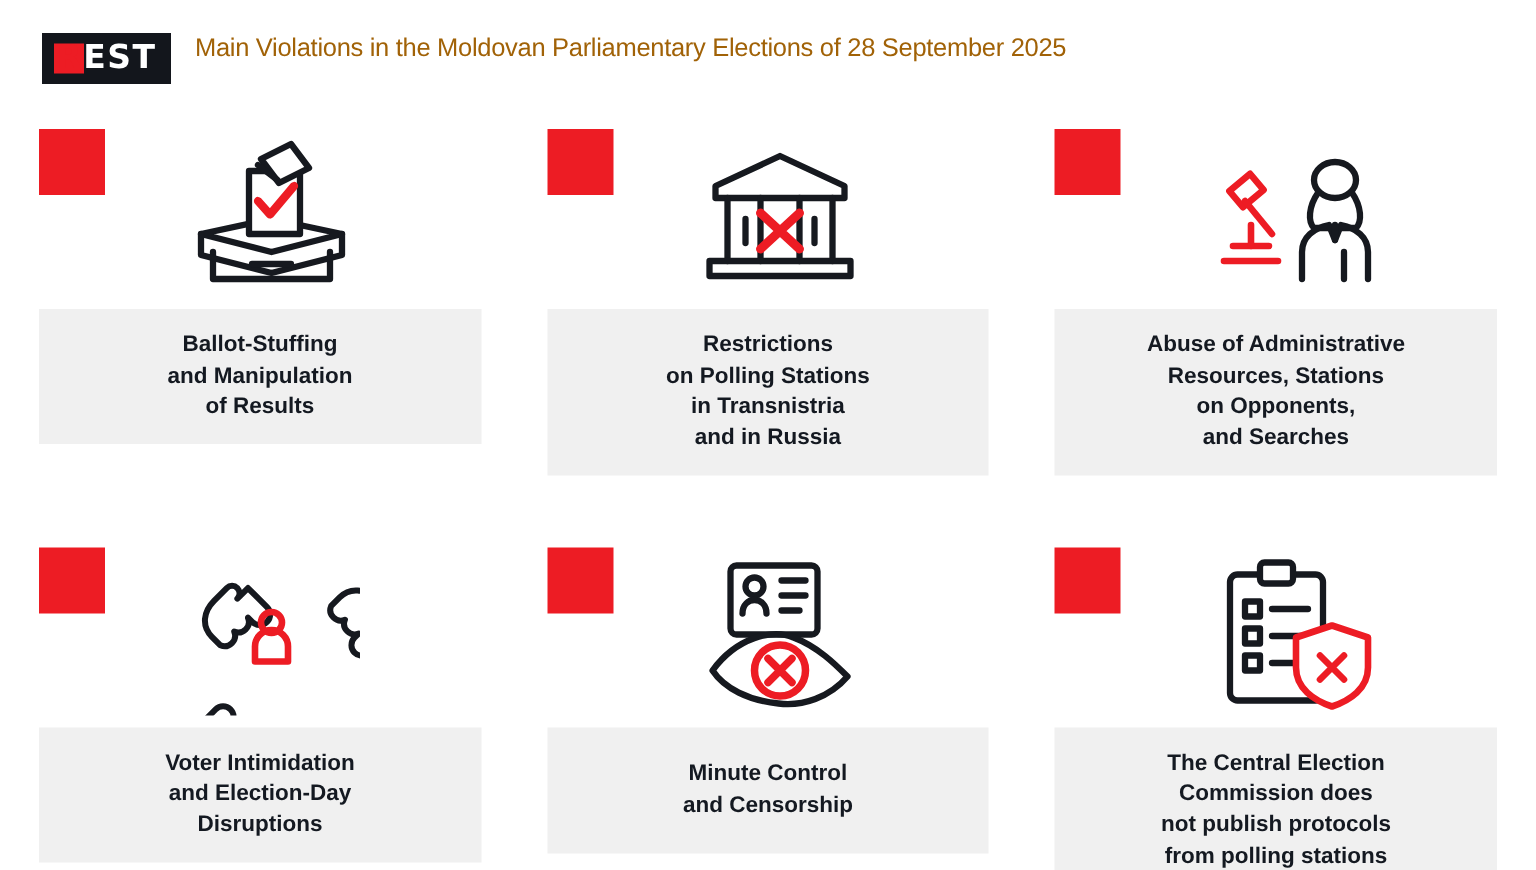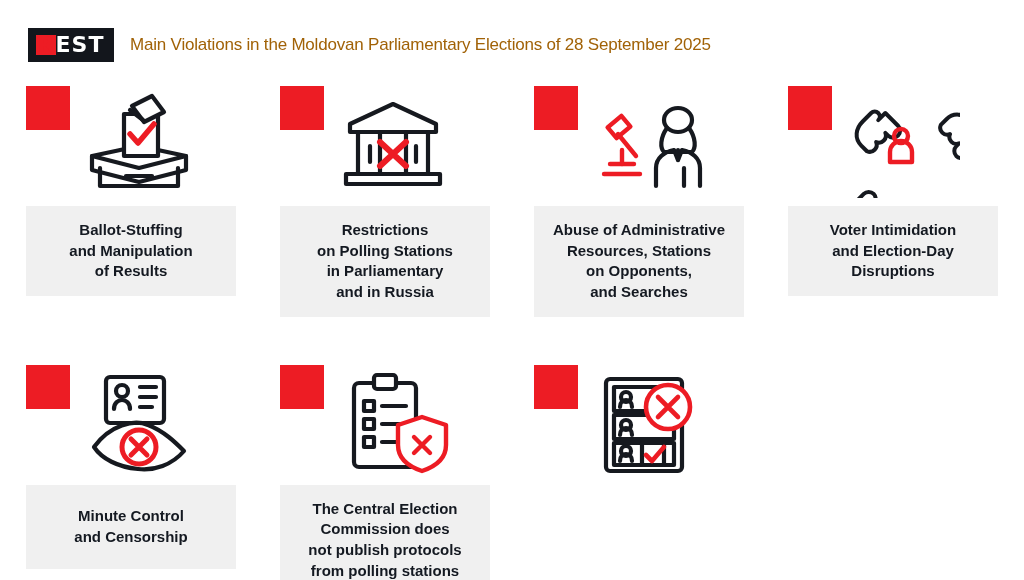--- a/index.html
+++ b/index.html
@@ -18,21 +18,21 @@
     position: relative;
     width: 1024px;
     height: 580px;
     box-sizing: border-box;
     padding: 22px 26px 12px 26px;
   }
 
   
   .header {
     display: flex;
-    align-items: center;
+    align-items: flex-start;
     gap: 16px;
     height: 46px;
     padding-left: 2px;
   }
   .logo {
     position: relative;
     width: 86px;
     height: 34px;
     background: #13161c;
     display: flex;
@@ -67,21 +67,21 @@
     font-weight: normal;
     color: #a16207;
     letter-spacing: -0.2px;
     white-space: nowrap;
   }
 
   
   .grid {
     margin-top: 14px;
     display: grid;
-    grid-template-columns: repeat(4, 1fr);
+    grid-template-columns: repeat(3, 1fr);
     grid-template-rows: repeat(2, 1fr);
     column-gap: 20px;
     row-gap: 14px;
     height: 476px;
     gap: 44px;
   }
   .card {
     position: relative;
     display: flex;
     flex-direction: column;
@@ -179,21 +179,21 @@
               <path d="M24 42 L24 84 M46 42 L46 84 M72 42 L72 84 M94 42 L94 84"></path>
               <path d="M12 84 L106 84 L106 94 L12 94 Z"></path>
               <path d="M36 56 L36 72 M82 56 L82 72"></path>
             </g>
             <path d="M46 52 L72 76 M72 52 L46 76" fill="none" stroke="#ed1c24" stroke-width="6" stroke-linecap="round"></path>
           </svg>
         </div>
       </div>
       <div class="label">Restrictions
 on Polling Stations
-in Parliamentary
+in Transnistria
 and in Russia</div>
     </div>
 
 
     <div class="card">
       <div class="icon-area">
         <div class="red-square"></div>
         <div class="icon-wrap">
           <svg width="118" height="108" viewBox="0 0 118 108">
             <g fill="none" stroke="#16191f" stroke-width="4.2" stroke-linecap="round" stroke-linejoin="round">

